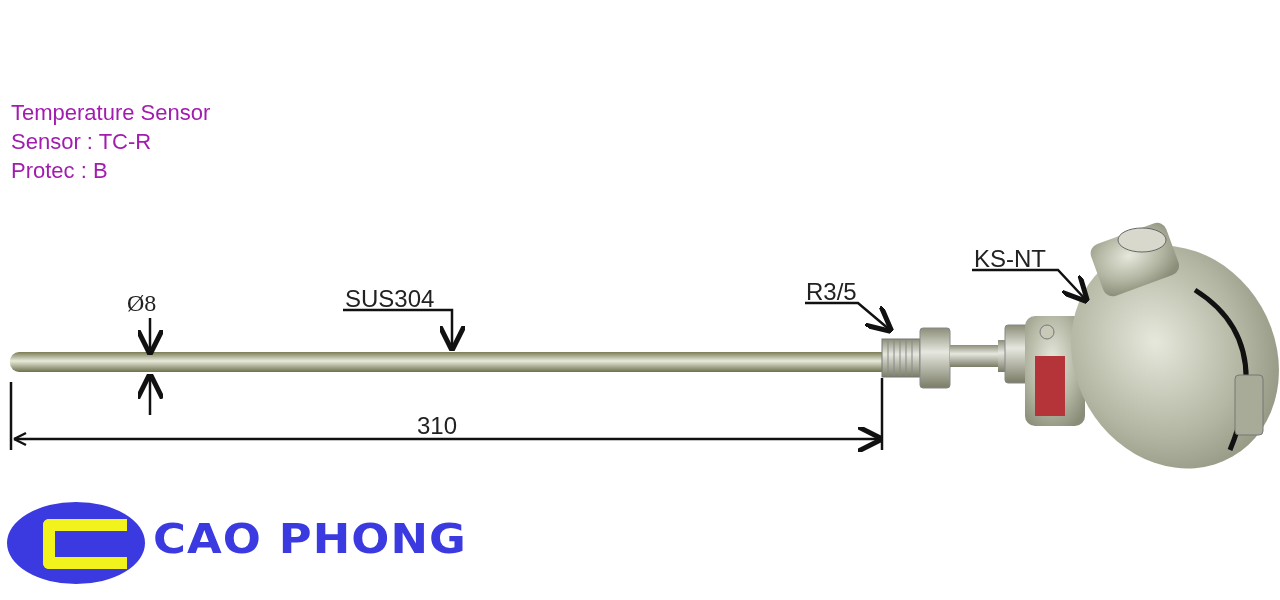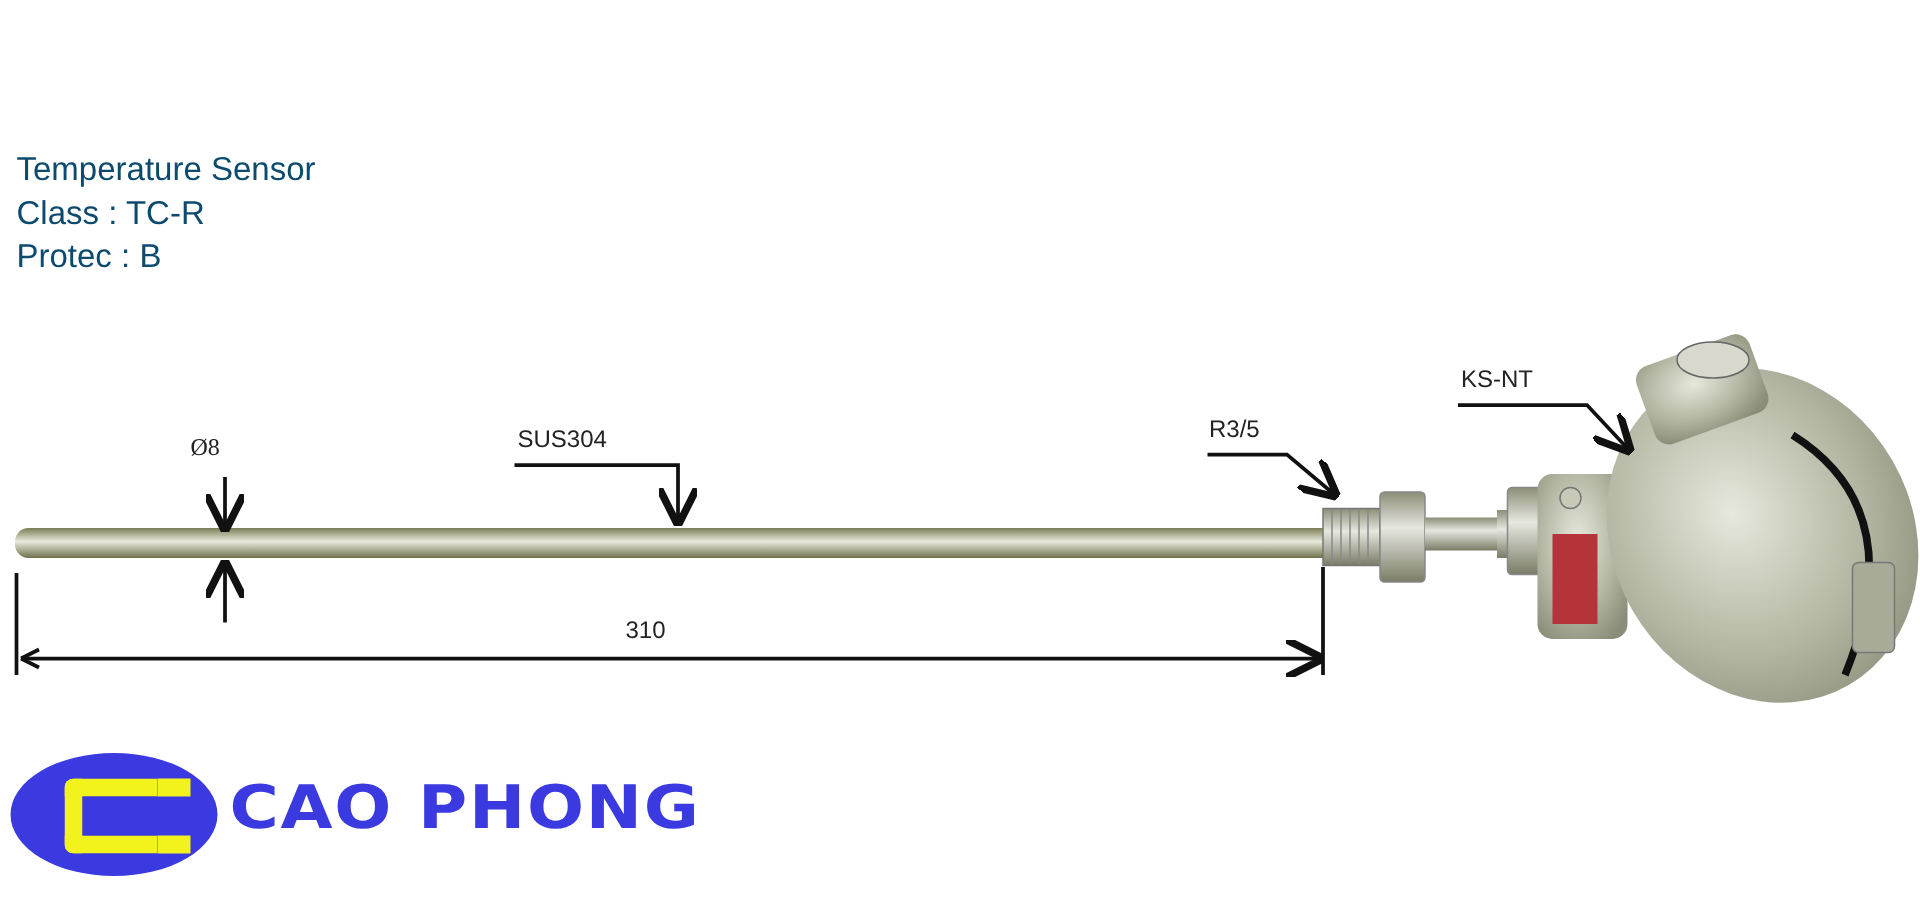--- a/index.html
+++ b/index.html
@@ -1,35 +1,35 @@
 <!DOCTYPE html>
 <html><head>
 <meta charset="utf-8">
 <style>
   html, body { margin: 0; padding: 0; }
   body { width: 1280px; height: 600px; background: #ffffff; position: relative; overflow: hidden; font-family: "Liberation Sans", sans-serif; }
-  .spec { position: absolute; left: 11px; top: 98px; font-size: 22px; line-height: 29px; color: #0c4a6e; }
+  .spec { position: absolute; left: 11px; top: 98px; font-size: 22px; line-height: 29px; color: #a21caf; }
   .spec div { white-space: pre; }
-  .lbl { position: absolute; font-size: 16px; color: #222; white-space: nowrap; }
+  .lbl { position: absolute; font-size: 24px; color: #222; white-space: nowrap; }
   .u { border-bottom: 2px solid #111; padding-bottom: 5px; }
   svg.drawing { position: absolute; left: 0; top: 0; }
   .logo { position: absolute; left: 5px; top: 502px; width: 500px; height: 80px; }
   .logo-oval { position: absolute; left: 2px; top: 0; width: 138px; height: 82px; border-radius: 50%; background: #3a3ae0; }
   .logo-c { position: absolute; left: 38px; top: 17px; width: 62px; height: 50px; box-sizing: border-box; border: 12px solid #f2f21c; border-right: none; border-radius: 6px 0 0 6px; }
   .logo-c:before, .logo-c:after { content: ""; position: absolute; right: -22px; width: 22px; height: 12px; background: #f2f21c; }
   .logo-c:before { top: -12px; }
   .logo-c:after { bottom: -12px; }
   .logo-text { position: absolute; left: 148px; top: 14px; font-family: "DejaVu Sans", sans-serif; font-weight: bold; font-size: 40px; letter-spacing: 1px; color: #3a3ae0; transform: scaleX(1.12); transform-origin: left; }
 </style>
 </head>
 <body>
 
 <div class="spec">
   <div>Temperature Sensor</div>
-  <div>Class : TC-R</div>
+  <div>Sensor : TC-R</div>
   <div>Protec : B</div>
 </div>
 
 <svg class="drawing" width="1280" height="600">
   <defs>
     <linearGradient id="rod" x1="0" y1="0" x2="0" y2="1">
       <stop offset="0" stop-color="#7b7d55"></stop>
       <stop offset="0.45" stop-color="#e8eadb"></stop>
       <stop offset="1" stop-color="#6e704c"></stop>
     </linearGradient>

